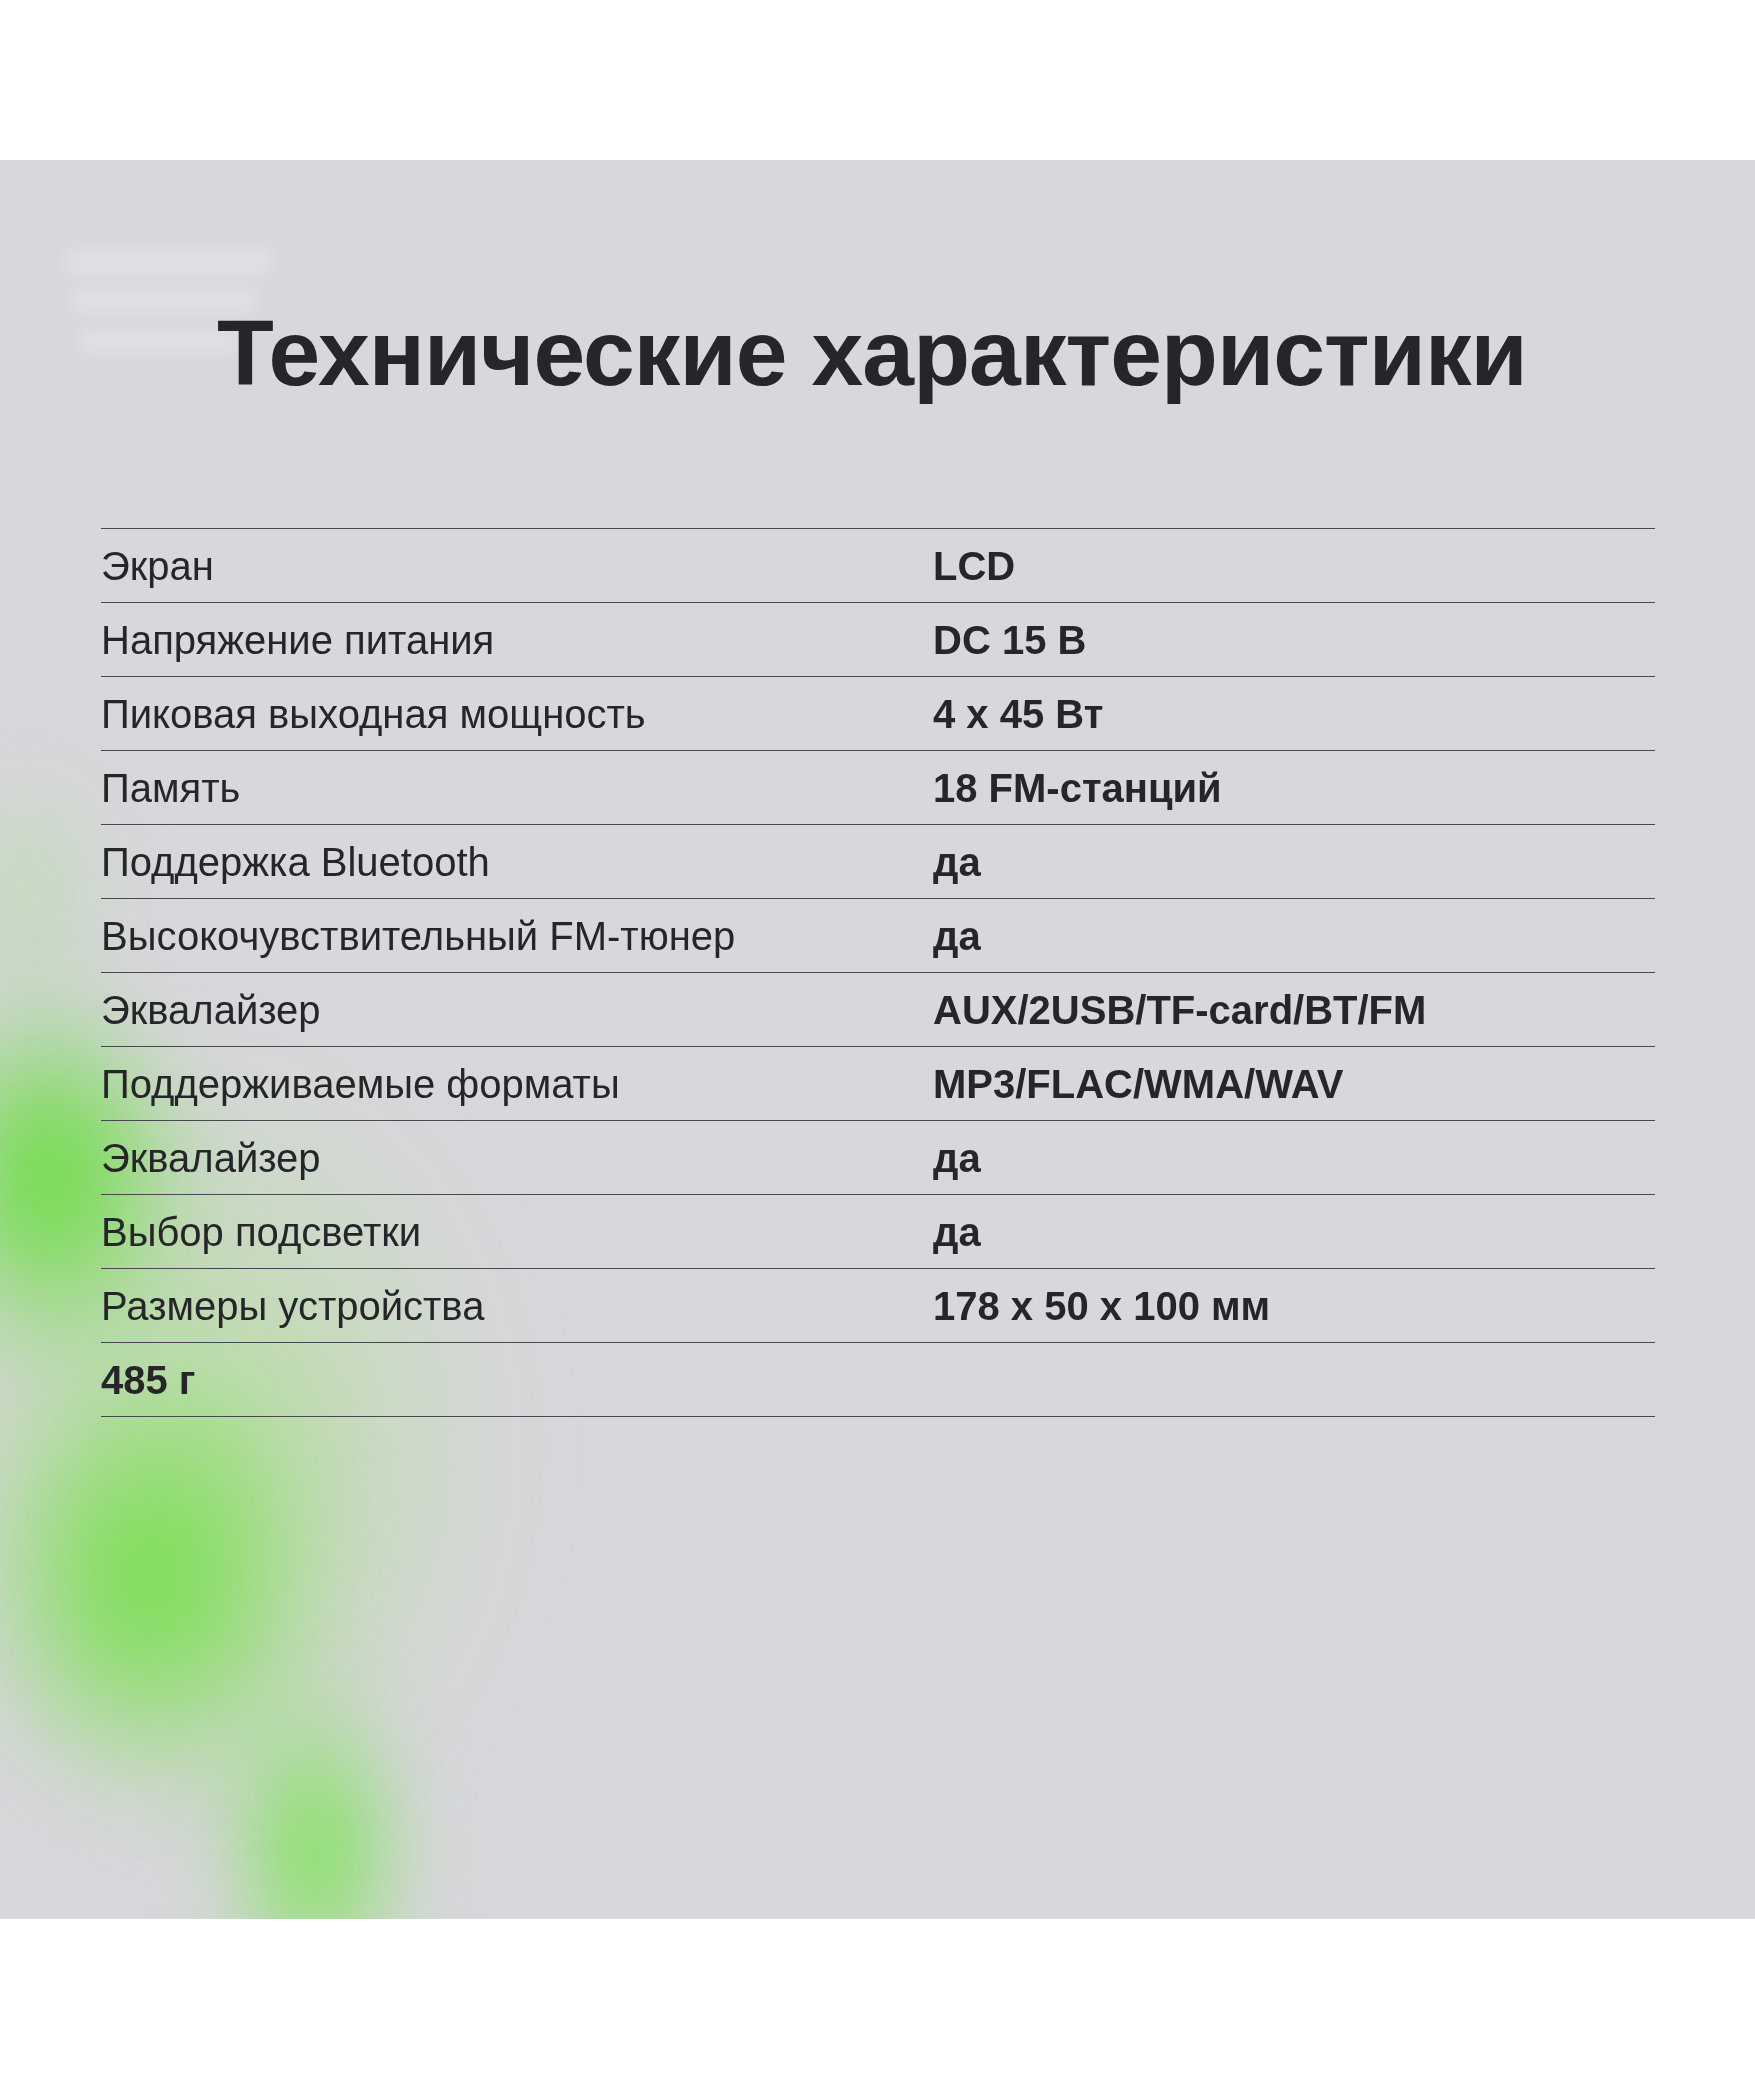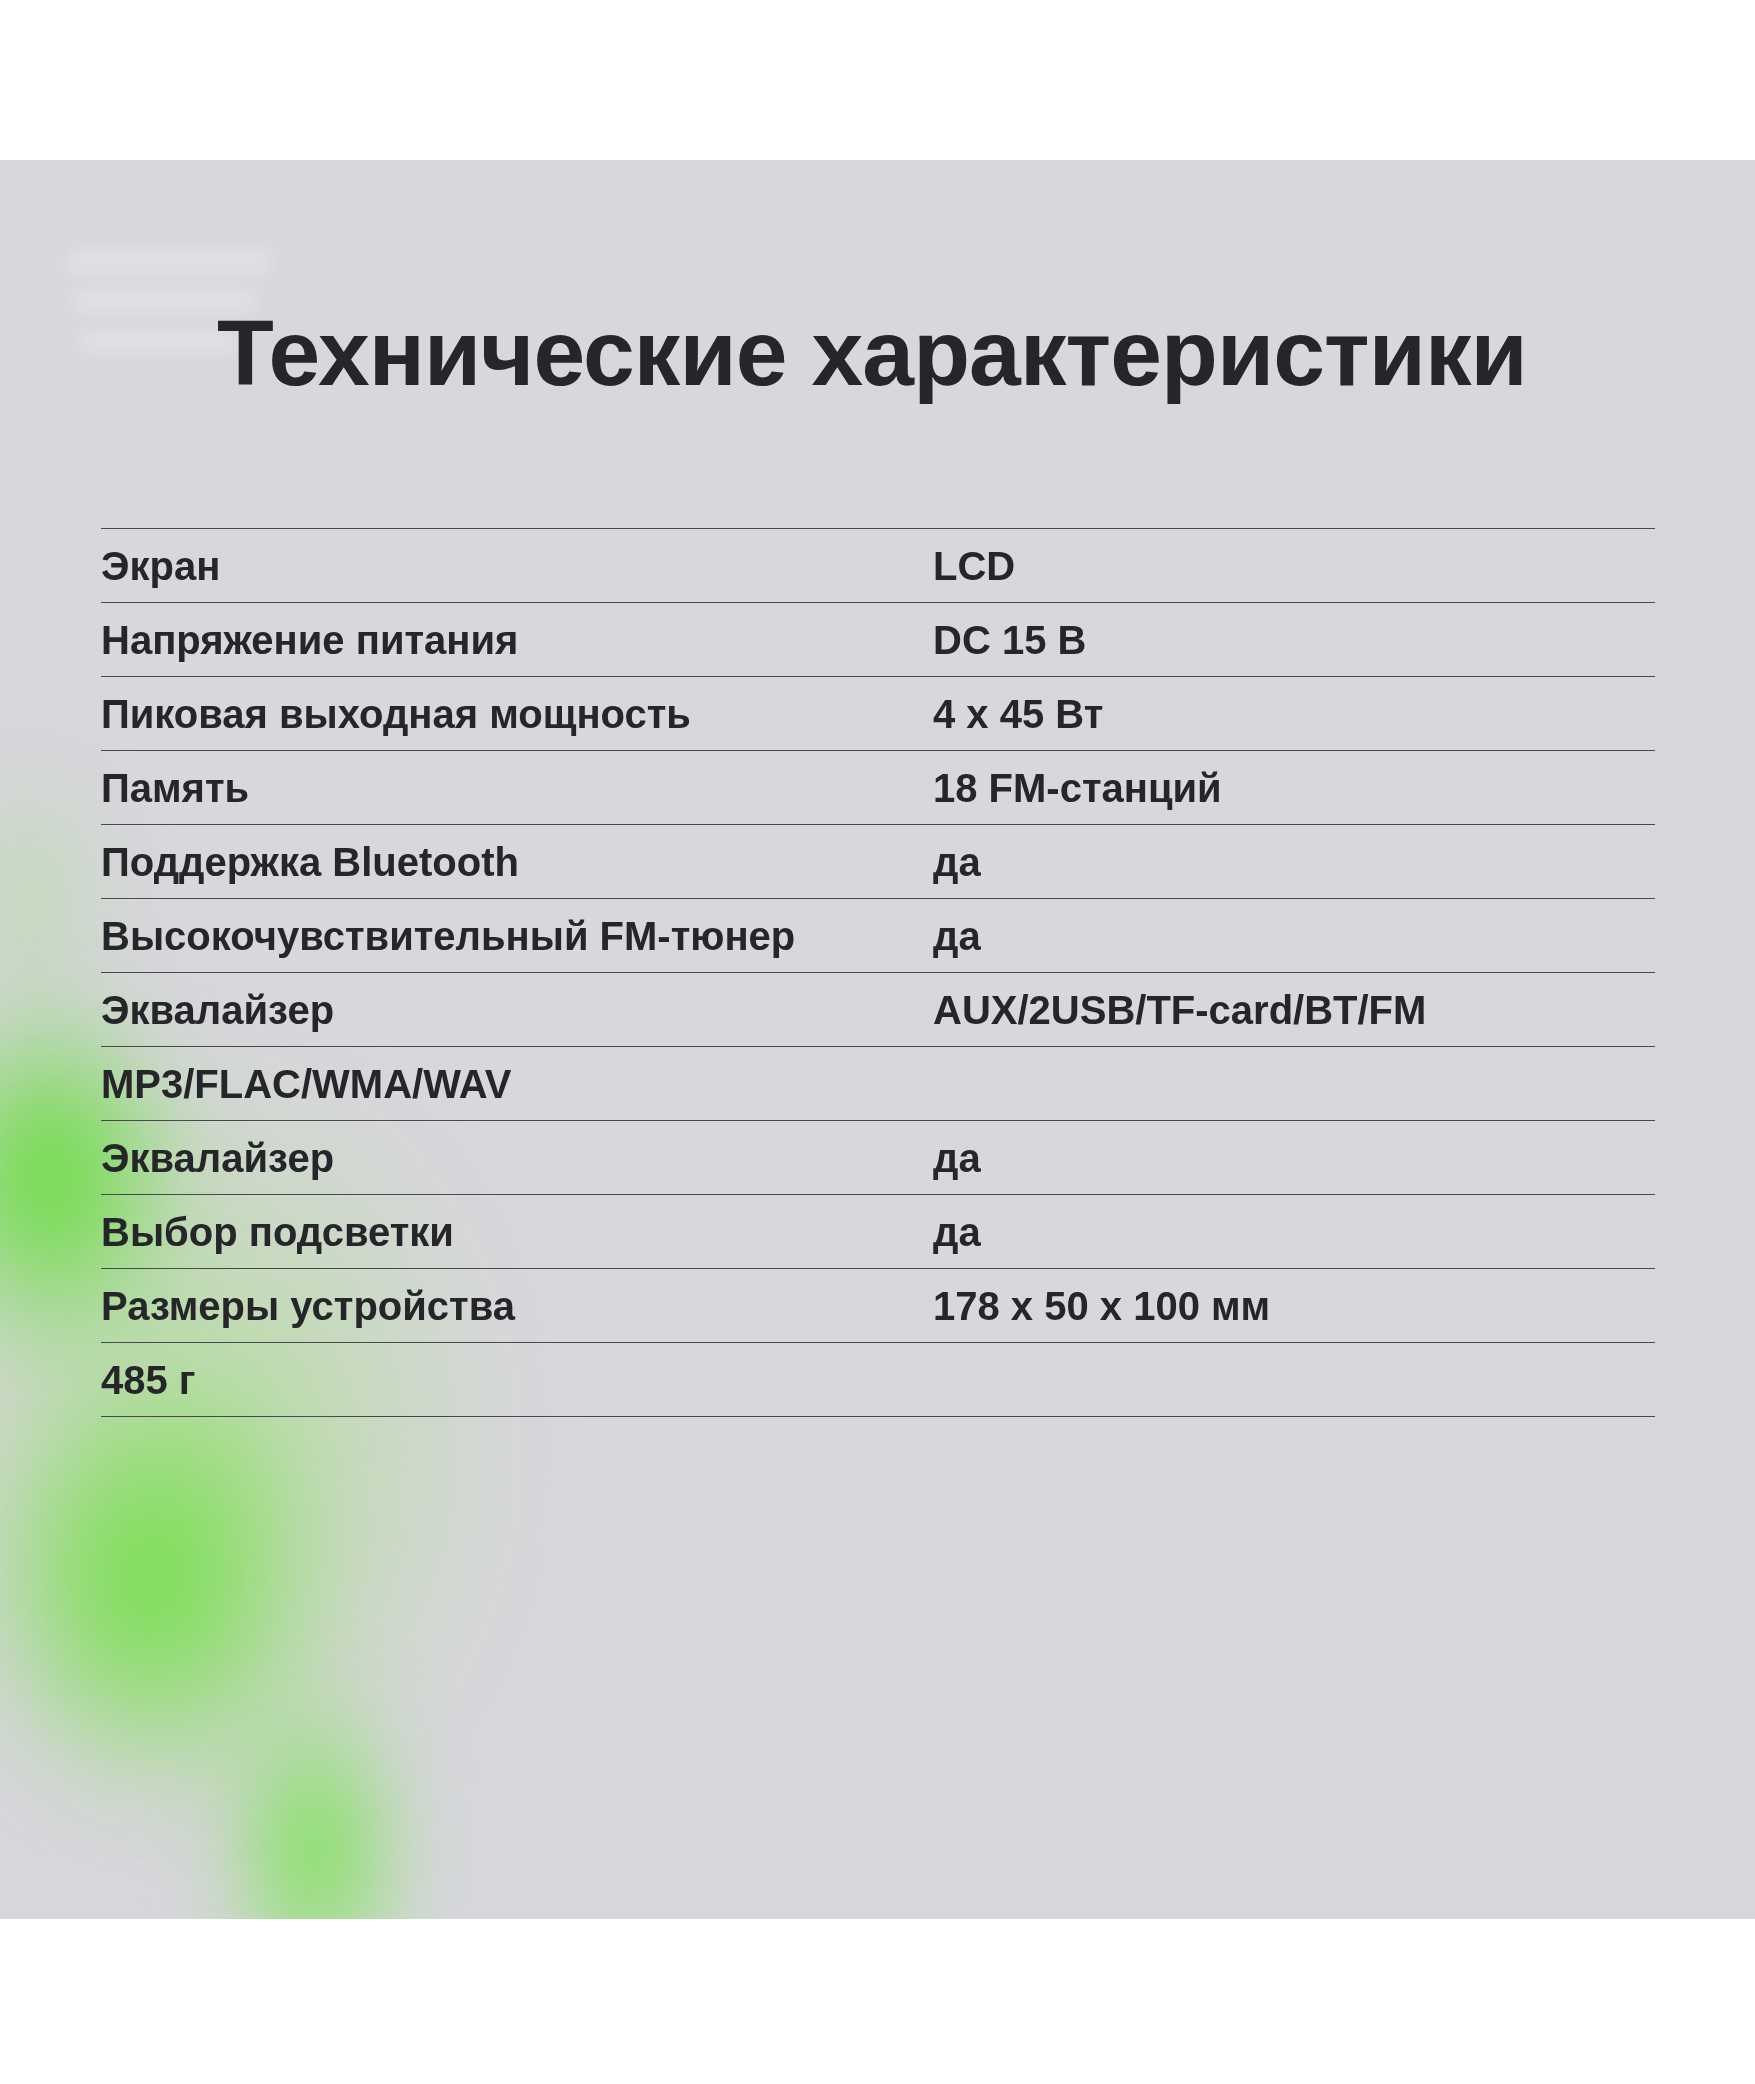--- a/index.html
+++ b/index.html
@@ -82,21 +82,21 @@
     align-items: center;
     height: 74px;
     border-top: 1.8px solid var(--line, #48484e);
   }
   .cell {
     font-size: 40px;
     line-height: 46px;
     color: var(--text, #29292d);
     white-space: nowrap;
   }
-  .cell.label { font-weight: 700; }
+  .cell.label { font-weight: 400; }
   .cell.value { font-weight: 700; }
 </style>
 </head>
 <body>
 
 <div class="page" style="--bg: #ffffff; --panel: #d8d7dc; --text: #26262a; --line: #48484e;">
 
   <div class="panel">
     <div class="blob wash"></div>
     <div class="blob tail"></div>
@@ -133,20 +133,21 @@
     </div>
     <div class="row">
       <div class="cell label">Высокочувствительный FM-тюнер</div>
       <div class="cell value">да</div>
     </div>
     <div class="row">
       <div class="cell label">Эквалайзер</div>
       <div class="cell value">AUX/2USB/TF-card/BT/FM</div>
     </div>
     <div class="row">
+      <div class="cell label">Поддерживаемые форматы</div>
       <div class="cell value">MP3/FLAC/WMA/WAV</div>
     </div>
     <div class="row">
       <div class="cell label">Эквалайзер</div>
       <div class="cell value">да</div>
     </div>
     <div class="row">
       <div class="cell label">Выбор подсветки</div>
       <div class="cell value">да</div>
     </div>

